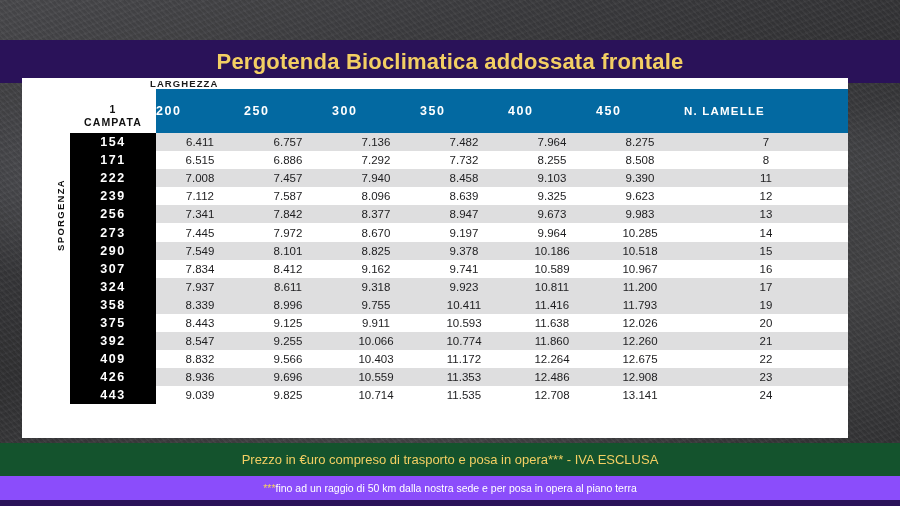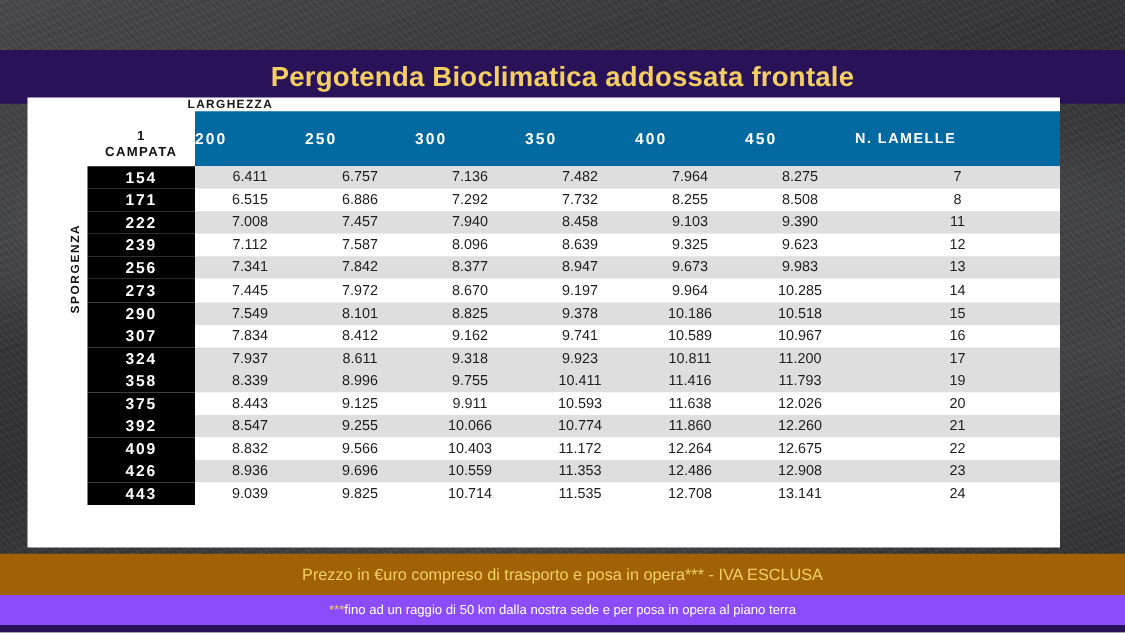--- a/index.html
+++ b/index.html
@@ -178,21 +178,21 @@
   }
   tr.odd .cell { background: #dededf; }
   tr.even .cell { background: #ffffff; }
 
   
   .footer-main {
     position: absolute;
     left: 0; top: 443px;
     width: 900px;
     height: 33px;
-    background: #a16207;
+    background: #14532d;
     display: flex;
     align-items: center;
     justify-content: center;
   }
   .footer-main-text {
     color: #f3cf63;
     font-size: 13px;
     white-space: nowrap;
   }
   .footer-sub {

